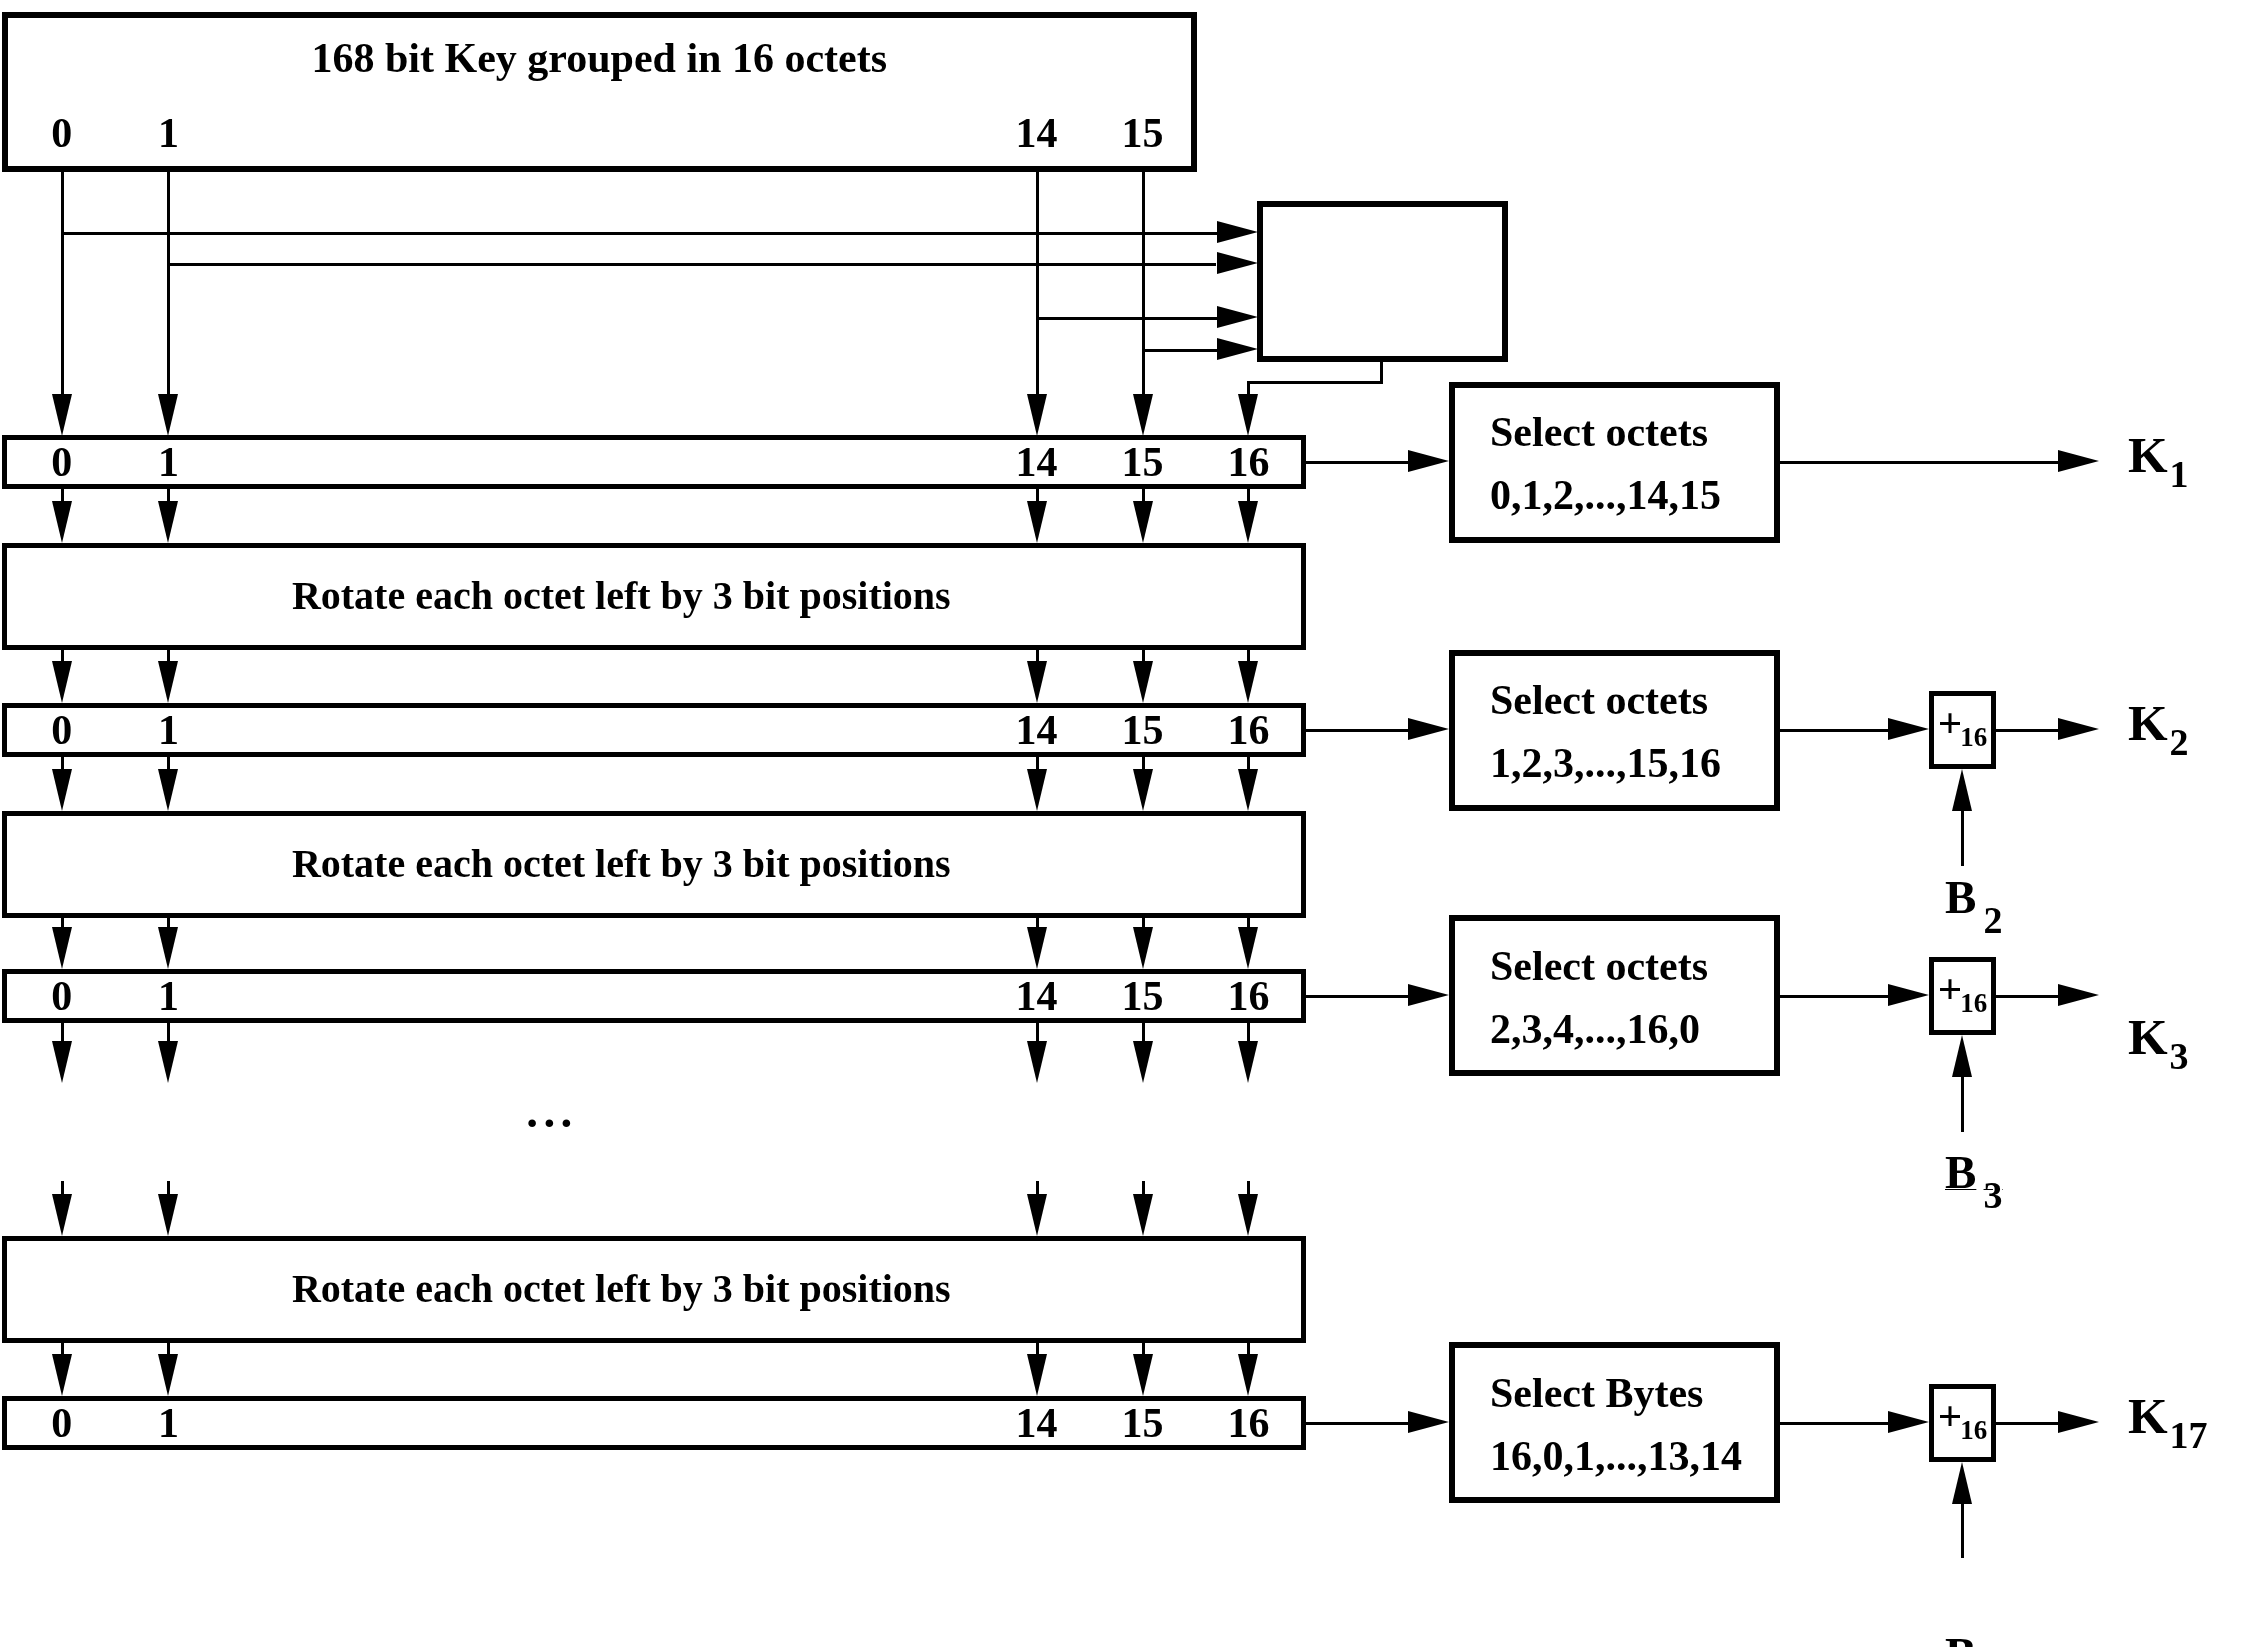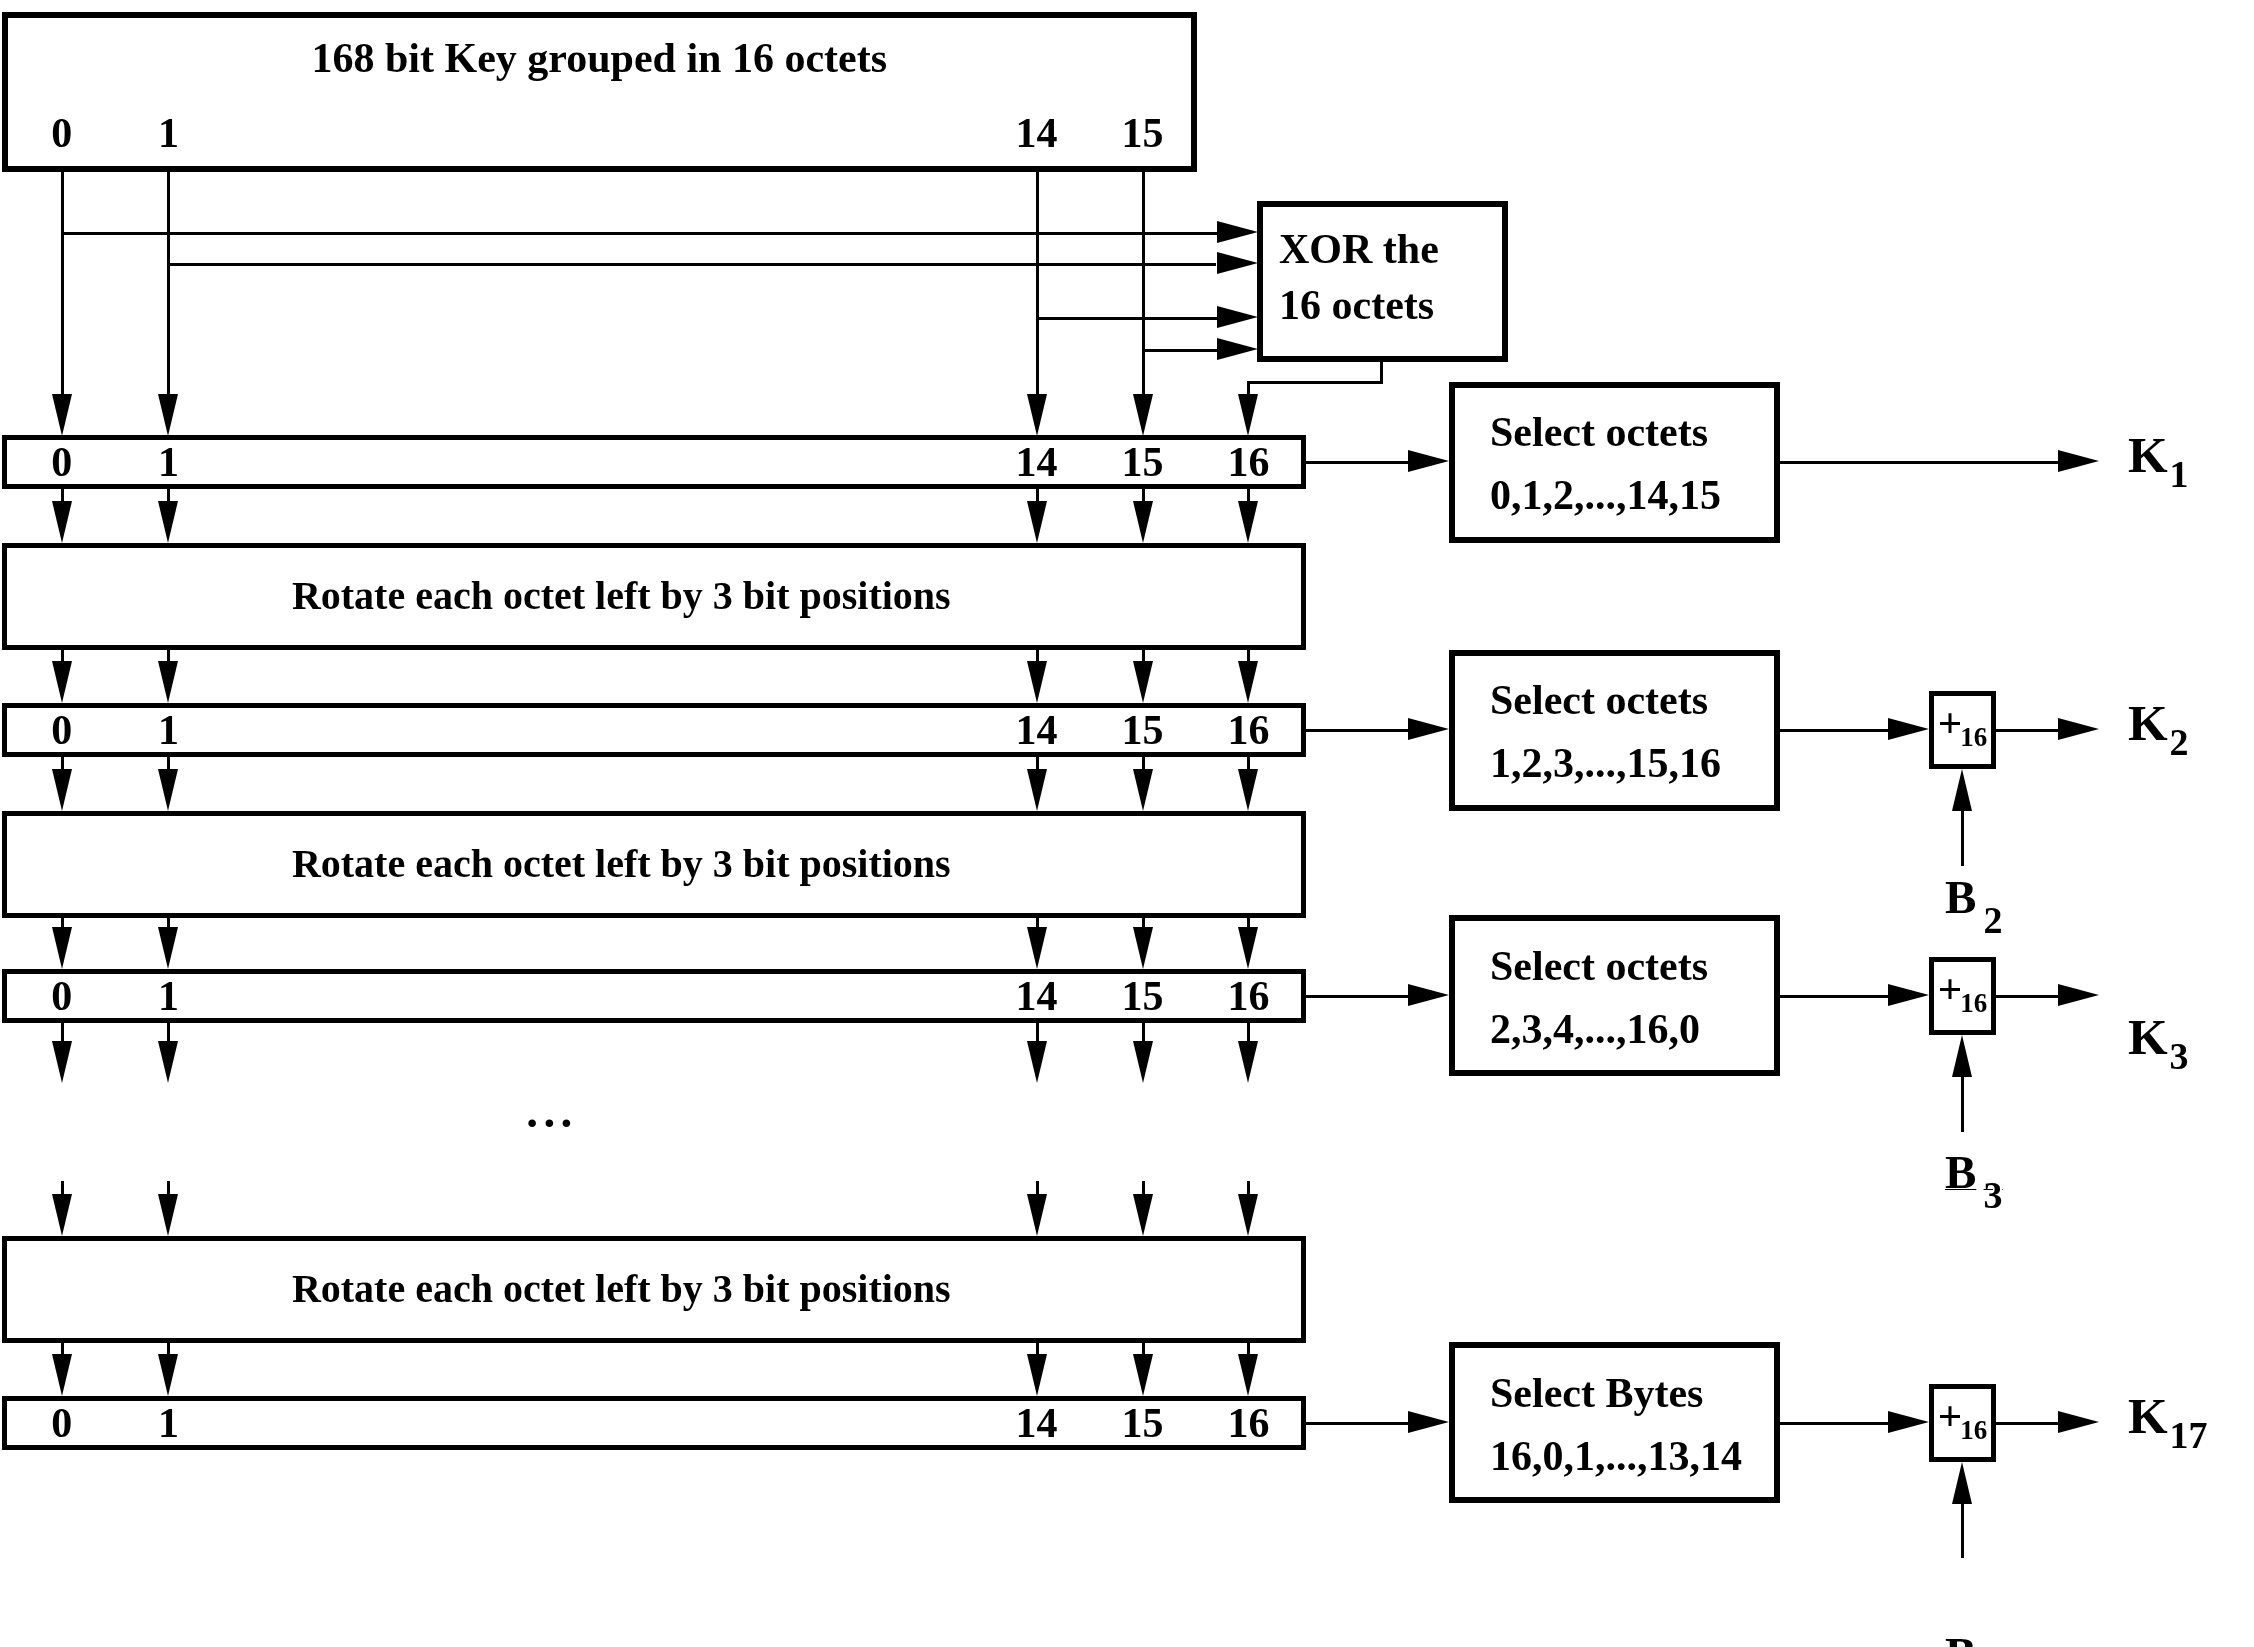--- a/index.html
+++ b/index.html
@@ -81,24 +81,20 @@
     <span class="plus">+</span>
       <span class="asub">16</span>
   </div>
 
   <div class="lbl center" style="left:1.8px;top:34px;width:1195px;font-size:42px;">168 bit Key grouped in 16 octets</div>
   <div class="lbl num" style="left:7.2px;top:107px;">0</div>
   <div class="lbl num" style="left:114px;top:107px;">1</div>
   <div class="lbl num" style="left:982px;top:107px;">14</div>
   <div class="lbl num" style="left:1088px;top:107px;">15</div>
 
-  <div class="lbl xor-lines" style="left:1279px;top:221px;">
-    <div>XOR the</div>
-    <div>16 octets</div>
-  </div>
 
   <div class="lbl num" style="left:7.2px;top:436px;">0</div>
   <div class="lbl num" style="left:114px;top:436px;">1</div>
   <div class="lbl num" style="left:982px;top:436px;">14</div>
   <div class="lbl num" style="left:1088px;top:436px;">15</div>
   <div class="lbl num" style="left:1194px;top:436px;">16</div>
 
   <div class="lbl num" style="left:7.2px;top:704px;">0</div>
   <div class="lbl num" style="left:114px;top:704px;">1</div>
   <div class="lbl num" style="left:982px;top:704px;">14</div>

